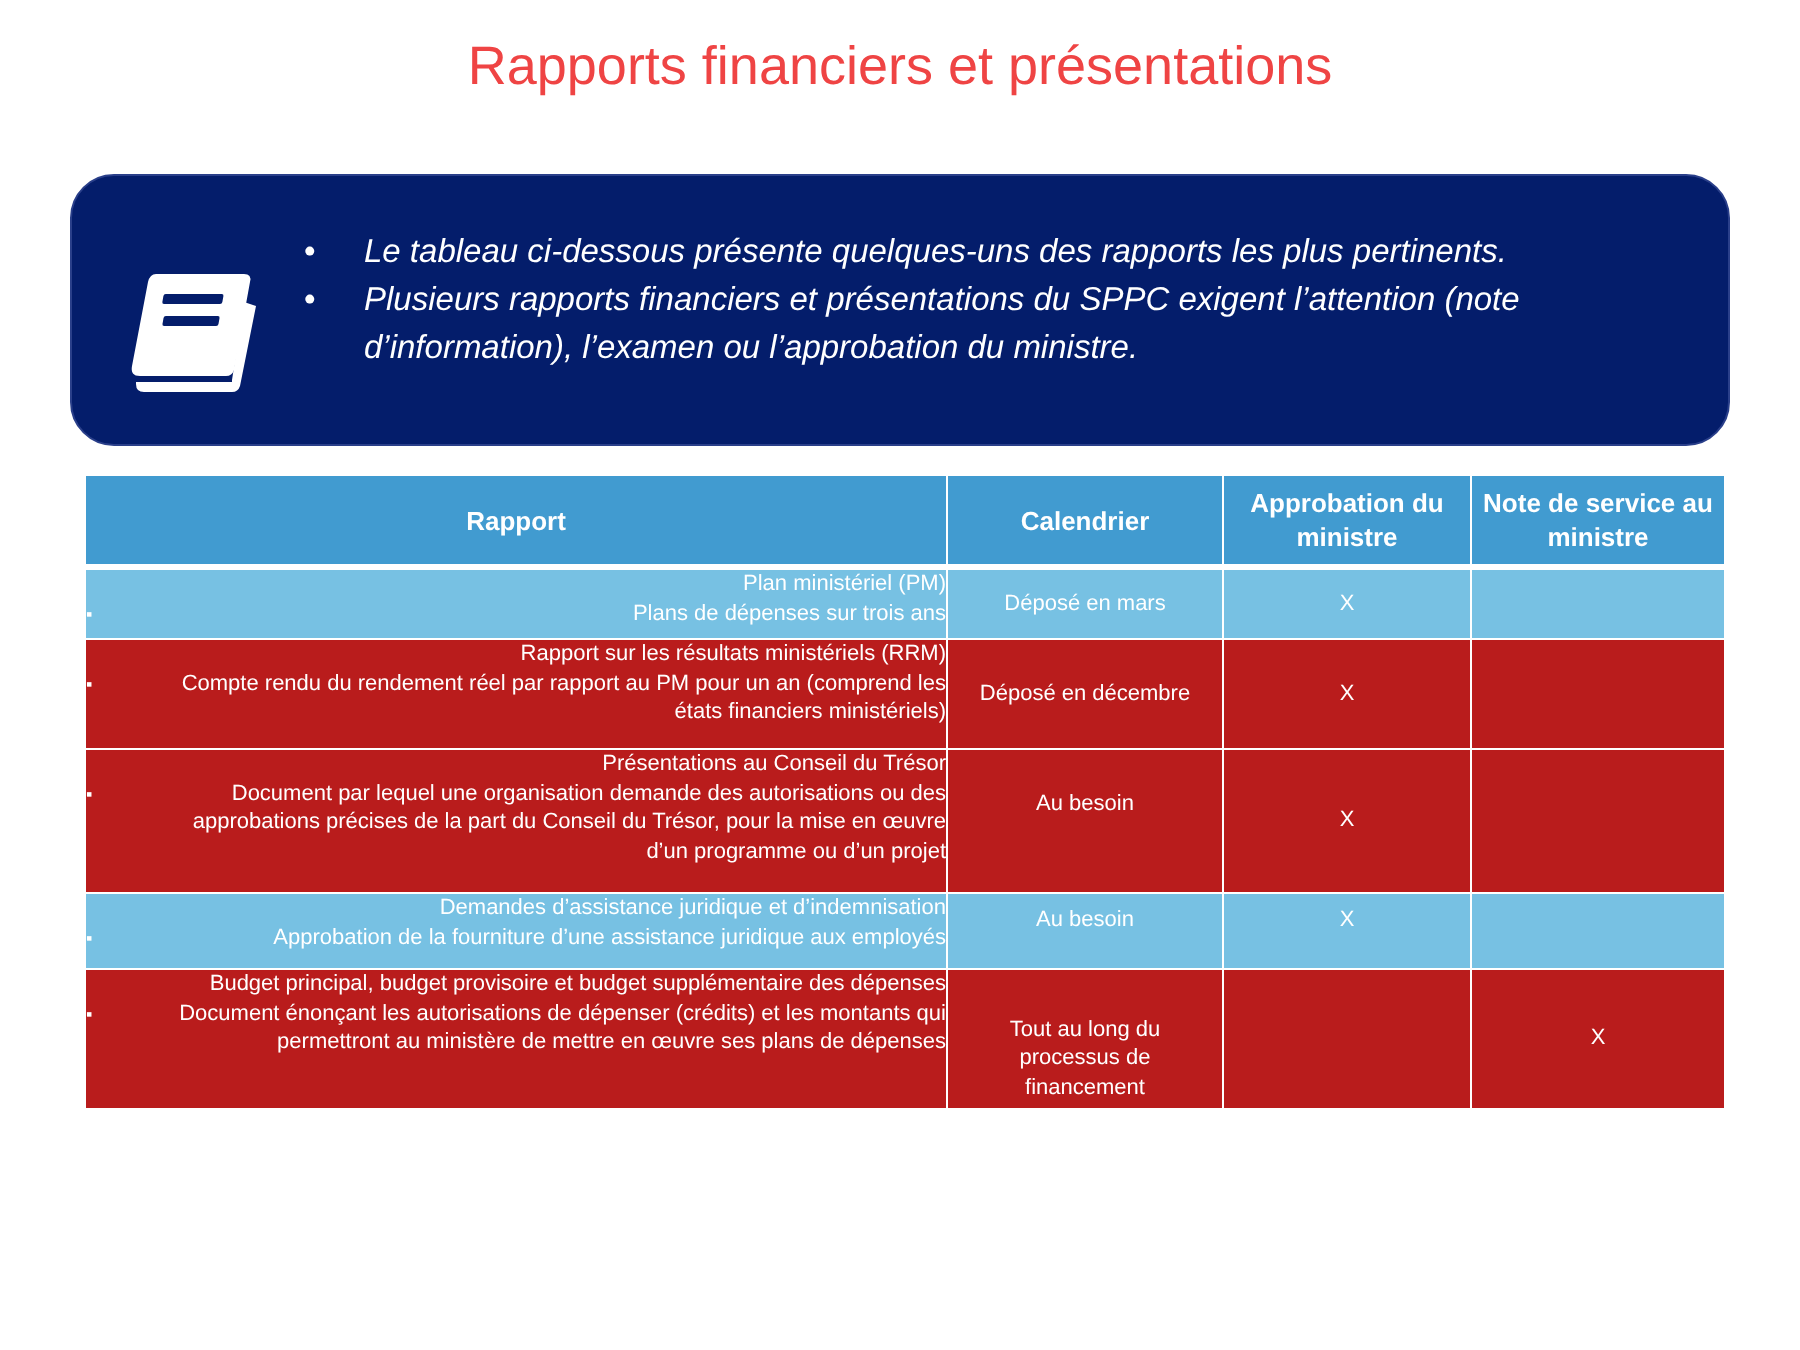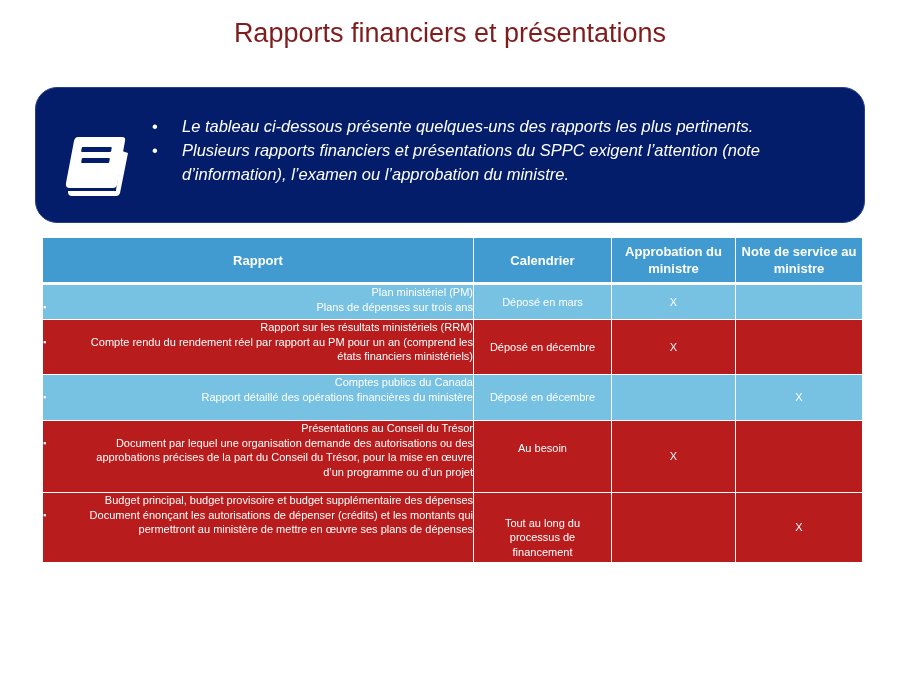--- a/index.html
+++ b/index.html
@@ -2,21 +2,21 @@
 <html><head>
 <meta charset="utf-8">
 <style>
   html, body { margin: 0; padding: 0; }
   body {
     width: 900px; height: 675px; background: #ffffff; position: relative; overflow: hidden;
     font-family: "Liberation Sans", "DejaVu Sans", sans-serif;
   }
   .title {
     position: absolute; left: 0; top: 18px; width: 900px; text-align: center;
-    font-size: 27px; color: #7f1d1d; font-family: "Liberation Sans", sans-serif;
+    font-size: 27px; color: #ef4444; font-family: "Liberation Sans", sans-serif;
   }
   .banner {
     position: absolute; left: 35px; top: 87px; width: 830px; height: 136px;
     background: #041d6b; border-radius: 22px; box-sizing: border-box;
     border: 1px solid #2a3f8a;
   }
   .book-icon {
     position: absolute; left: 62px; top: 135px; width: 68px; height: 62px;
   }
   .bullets {
@@ -100,37 +100,37 @@
     </tr>
     <tr class="dark" style="height:55px">
       <td class="report">
         <span class="rt">Rapport sur les résultats ministériels (RRM)</span>
         <span class="rb">Compte rendu du rendement réel par rapport au PM pour un an (comprend les états financiers ministériels)</span>
       </td>
       <td class="center" style="vertical-align:middle">Déposé en décembre</td>
       <td class="center" style="vertical-align:middle">X</td>
       <td class="center" style="vertical-align:middle"></td>
     </tr>
-    <tr class="light" style="height:46px">
-      <td class="report">
-        <span class="rt">Comptes publics du Canada</span>
-        <span class="rb">Rapport détaillé des opérations financières du ministère</span>
-      </td>
-      <td class="center" style="vertical-align:middle">Déposé en décembre</td>
-      <td class="center" style="vertical-align:middle"></td>
-      <td class="center" style="vertical-align:middle">X</td>
-    </tr>
     <tr class="dark" style="height:72px">
       <td class="report">
         <span class="rt">Présentations au Conseil du Trésor</span>
         <span class="rb">Document par lequel une organisation demande des autorisations ou des approbations précises de la part du Conseil du Trésor, pour la mise en œuvre d’un programme ou d’un projet</span>
       </td>
       <td class="center" style="padding-top:20px">Au besoin</td>
       <td class="center" style="vertical-align:middle">X</td>
       <td class="center" style="vertical-align:middle"></td>
+    </tr>
+    <tr class="light" style="height:38px">
+      <td class="report">
+        <span class="rt">Demandes d’assistance juridique et d’indemnisation</span>
+        <span class="rb">Approbation de la fourniture d’une assistance juridique aux employés</span>
+      </td>
+      <td class="center" style="padding-top:6px">Au besoin</td>
+      <td class="center" style="padding-top:6px">X</td>
+      <td class="center" style="padding-top:6px"></td>
     </tr>
     <tr class="dark" style="height:70px">
       <td class="report">
         <span class="rt">Budget principal, budget provisoire et budget supplémentaire des dépenses</span>
         <span class="rb">Document énonçant les autorisations de dépenser (crédits) et les montants qui permettront au ministère de mettre en œuvre ses plans de dépenses</span>
       </td>
       <td class="center" style="vertical-align:bottom; padding:0 14px 3px">Tout au long du processus de financement</td>
       <td class="center" style="vertical-align:middle"></td>
       <td class="center" style="vertical-align:middle">X</td>
     </tr>

